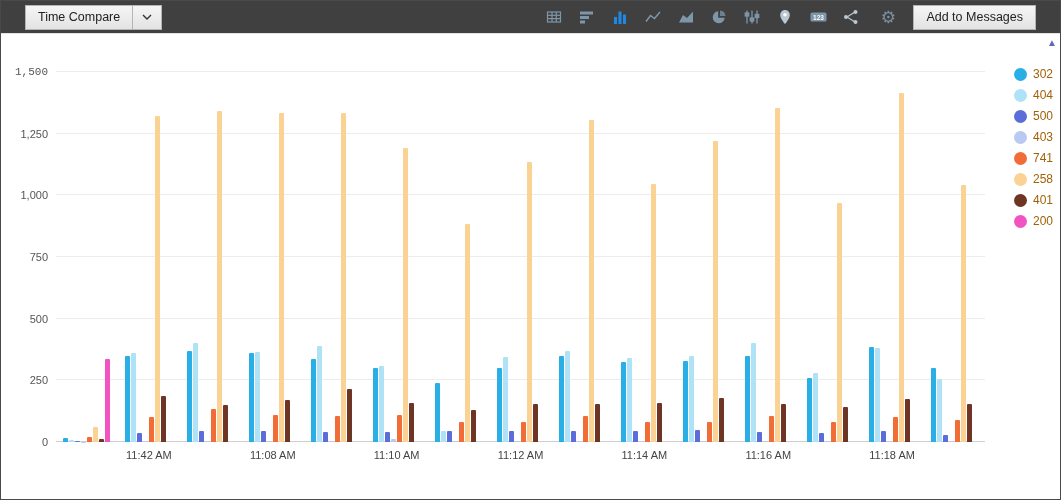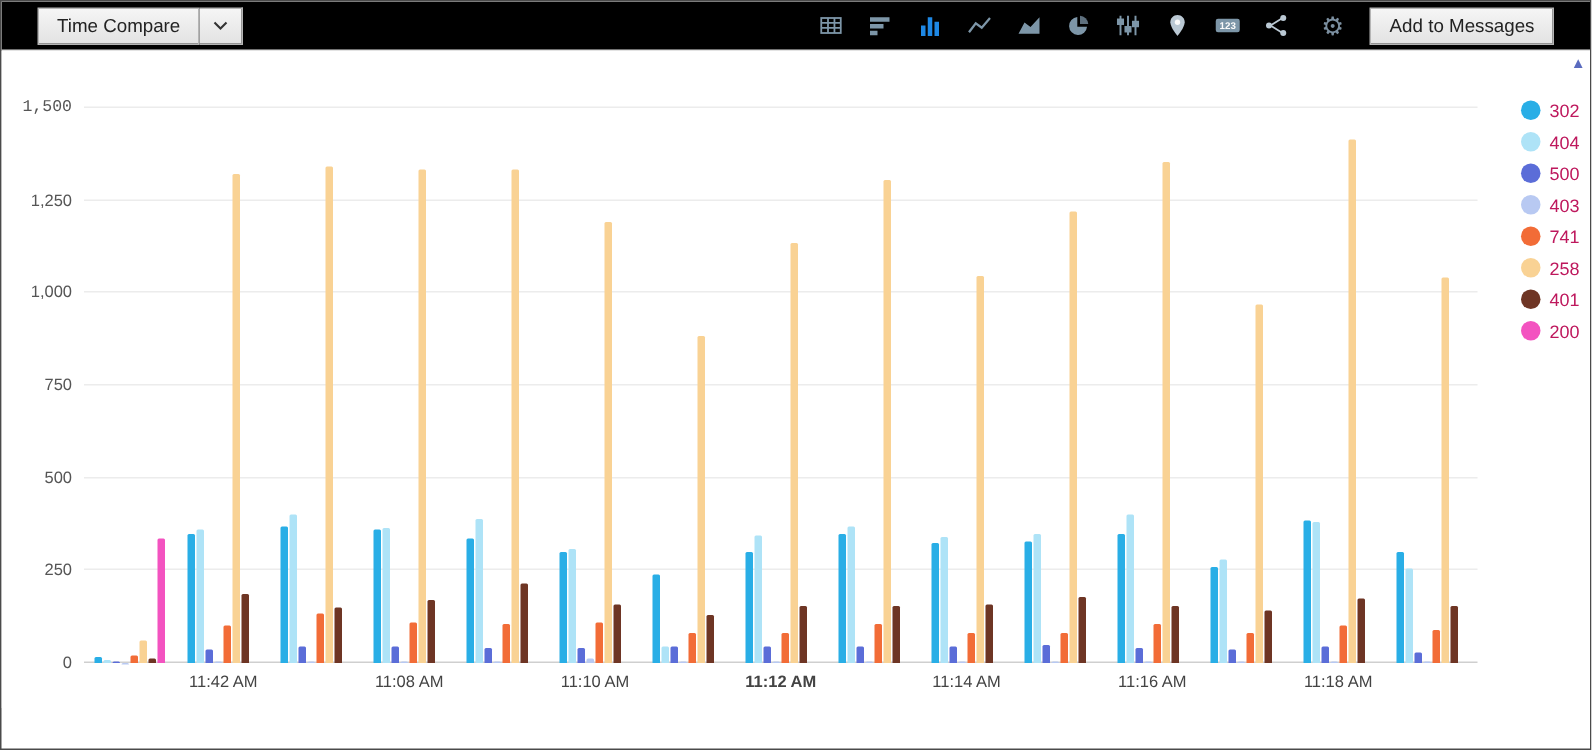--- a/index.html
+++ b/index.html
@@ -15,21 +15,21 @@
   }
   .tab {
     padding:5px 16px 6px 16px; font-size:12.5px; color:#222;
     border:1px solid #bdbdbd; border-bottom:none; background:#e9e9e9;
     margin-right:3px; position:relative; cursor:pointer; white-space:nowrap;
   }
   .tab.active { background:#fff; margin-bottom:-1px; padding-bottom:7px; }
   
   .toolbar {
     display:flex; align-items:center; height:33px; padding:0 24px;
-    background:#000000; border-bottom:1px solid #e3e3e3;
+    background:#404040; border-bottom:1px solid #e3e3e3;
   }
   .btn-group { display:flex; }
   .btn {
     height:25px; display:flex; align-items:center; padding:0 12px;
     background:linear-gradient(#f5f5f5,#e3e3e3); border:1px solid #b5b5b5;
     font-size:12.5px; color:#222; cursor:pointer; white-space:nowrap;
   }
   .btn.chev { padding:0 9px; border-left:none; }
   .icons { margin-left:auto; display:flex; align-items:center; gap:15px; margin-right:16px; }
   .icon { width:18px; height:18px; color:#7d96a8; display:flex; align-items:center; justify-content:center; cursor:pointer; }
@@ -48,21 +48,21 @@
   }
   .bars { position:absolute; left:0; right:0; top:0; bottom:0; display:flex; align-items:flex-end; }
   .group { flex:1; display:flex; align-items:flex-end; justify-content:center; gap:1px; height:100%; }
   .bar { width:5px; border-radius:1px 1px 0 0; }
   .xlabels { position:absolute; top:100%; left:0; right:0; height:22px; }
   .xlabel {
     position:absolute; top:7px; transform:translateX(-50%);
     font-size:11px; color:#444; white-space:nowrap;
   }
   .legend { position:absolute; top:33px; right:7px; display:flex; flex-direction:column; gap:7px; }
-  .legend-item { display:flex; align-items:flex-start; gap:6px; font-size:12px; color:#be185d; cursor:pointer; }
+  .legend-item { display:flex; align-items:flex-end; gap:6px; font-size:12px; color:#a16207; cursor:pointer; }
   .dot { width:13px; height:13px; border-radius:50%; flex:0 0 auto; }
 </style>
 </head>
 <body>
 
 <div class="window">
 
 
   <div class="toolbar">
     <div class="btn-group">
@@ -324,21 +324,21 @@
             <div class="bar" style="height: 6%; background: rgb(242, 108, 55);"></div>
             <div class="bar" style="height: 69.3333%; background: rgb(249, 210, 148);"></div>
             <div class="bar" style="height: 10.3333%; background: rgb(110, 53, 36);"></div>
             <div class="bar" style="height: 0%; background: rgb(243, 83, 192);"></div>
           </div>
         </div>
       <div class="xlabels">
           <div class="xlabel" style="left: 10%;">11:42 AM</div>
           <div class="xlabel" style="left: 23.3333%;">11:08 AM</div>
           <div class="xlabel" style="left: 36.6667%;">11:10 AM</div>
-          <div class="xlabel" style="left: 50%; font-weight: bold;">11:12 AM</div>
+          <div class="xlabel" style="left: 50%;">11:12 AM</div>
           <div class="xlabel" style="left: 63.3333%;">11:14 AM</div>
           <div class="xlabel" style="left: 76.6667%;">11:16 AM</div>
           <div class="xlabel" style="left: 90%; text-align: center;">11:18 AM</div>
         </div>
     </div>
 
     <div class="legend">
         <div class="legend-item">
           <span class="dot" style="background: rgb(41, 174, 230);"></span>
           <span>302</span>

